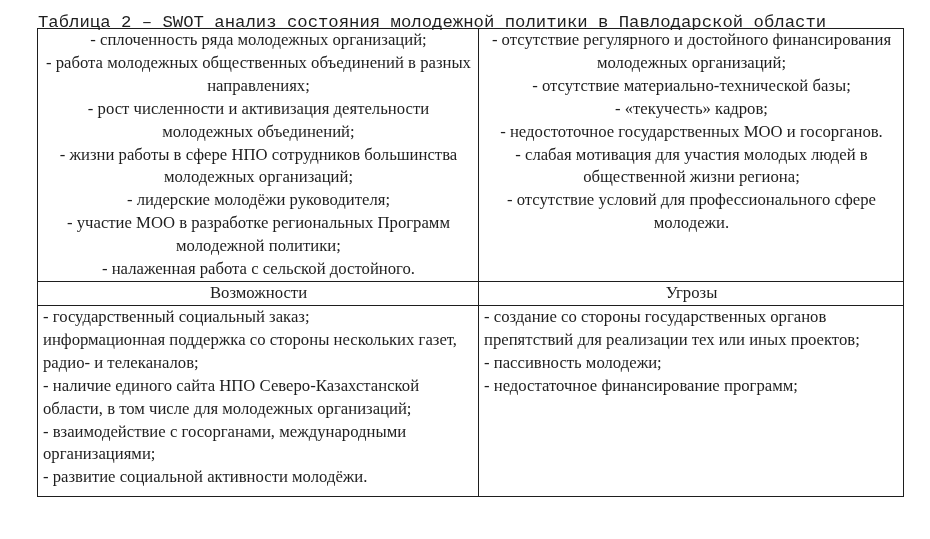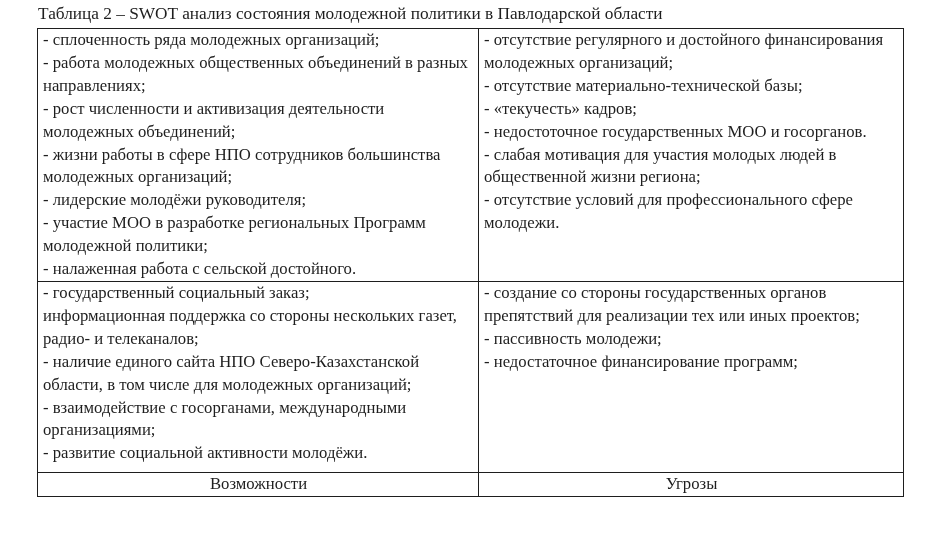--- a/index.html
+++ b/index.html
@@ -2,42 +2,42 @@
 <html><head>
   <meta charset="utf-8">
   <style>
     html, body { margin: 0; padding: 0; background: #ffffff; }
     body {
       width: 930px; height: 539px; position: relative; overflow: hidden;
       font-family: "Liberation Serif", "DejaVu Serif", serif;
       color: #1e1e1e;
     }
     .caption {
-      position: absolute; left: 38px; top: 4px;
-      font-size: 17.3px; line-height: 20px; white-space: nowrap;
+      position: absolute; left: 38px; top: 13px;
+      font-size: 17.3px; line-height: 20px; white-space: nowrap; font-family: Liberation Mono, monospace;
     }
     table.swot {
       position: absolute; left: 37px; top: 28px;
       width: 866px; border-collapse: collapse;
       table-layout: fixed;
     }
     table.swot td, table.swot th {
       border: 1.3px solid #1e1e1e;
       font-weight: normal;
       font-size: 16.7px;
       line-height: 22.9px;
       vertical-align: top;
       padding: 0 4px 0 5px;
     }
     table.swot th {
       text-align: center; height: 23px; padding-top: 0; padding-bottom: 0;
     }
     col.c1 { width: 441px; }
     col.c2 { width: 425px; }
-    td.body-top { height: 252px; }
+    td.body-top { height: 252px; text-align: center; }
     td.body-bottom { height: 190px; }
     .item { display: block; }
   </style>
 </head>
 <body>
 
 <div class="caption">Таблица 2 – SWOT анализ состояния молодежной политики в Павлодарской области</div>
 
 <table class="swot">
   <colgroup>
@@ -58,31 +58,31 @@
     <td class="body-top">
       <span class="item">- отсутствие регулярного и достойного финансирования молодежных организаций;</span>
       <span class="item">- отсутствие материально-технической базы;</span>
       <span class="item">- «текучесть» кадров;</span>
       <span class="item">- недостоточное государственных МОО и госорганов.</span>
       <span class="item">- слабая мотивация для участия молодых людей в общественной жизни региона;</span>
       <span class="item">- отсутствие условий для профессионального сфере молодежи.</span>
     </td>
   </tr>
   <tr>
+    <th>Возможности</th>
+    <th>Угрозы</th>
+  </tr>
+  <tr>
     <td class="body-bottom">
       <span class="item">- государственный социальный заказ;</span>
       <span class="item">информационная поддержка со стороны нескольких газет, радио- и телеканалов;</span>
       <span class="item">- наличие единого сайта НПО Северо-Казахстанской области, в том числе для молодежных организаций;</span>
       <span class="item">- взаимодействие с госорганами, международными организациями;</span>
       <span class="item">- развитие социальной активности молодёжи.</span>
     </td>
     <td class="body-bottom">
       <span class="item">- создание со стороны государственных органов препятствий для реализации тех или иных проектов;</span>
       <span class="item">- пассивность молодежи;</span>
       <span class="item">- недостаточное финансирование программ;</span>
     </td>
   </tr>
-  <tr>
-    <th>Возможности</th>
-    <th>Угрозы</th>
-  </tr>
 </tbody>
   </table>
 
 </body></html>

